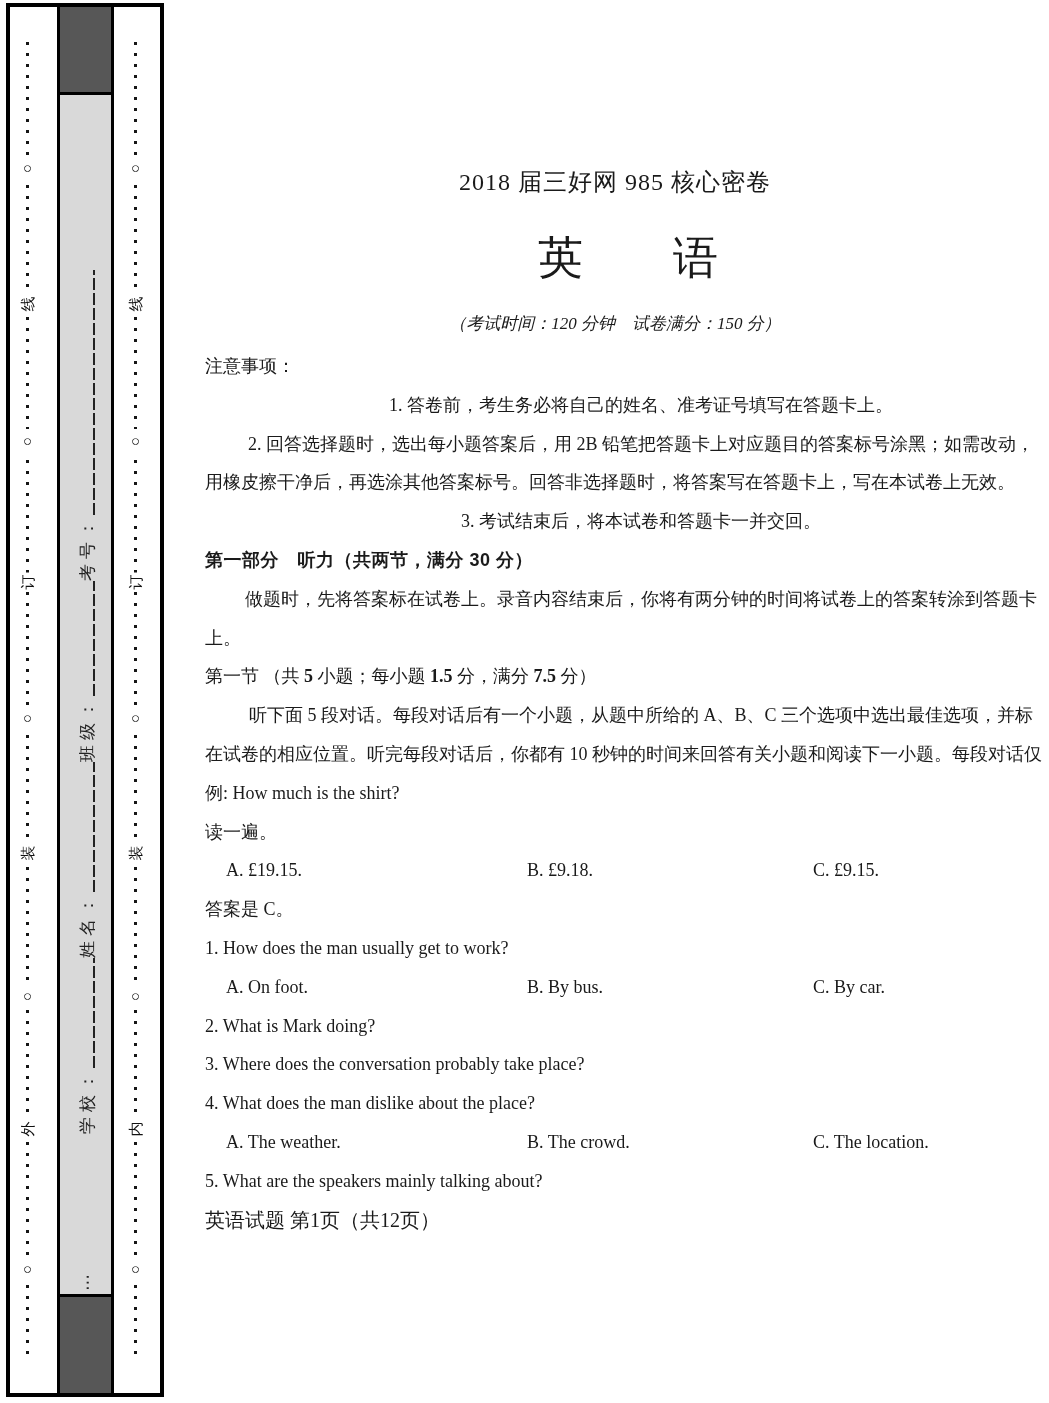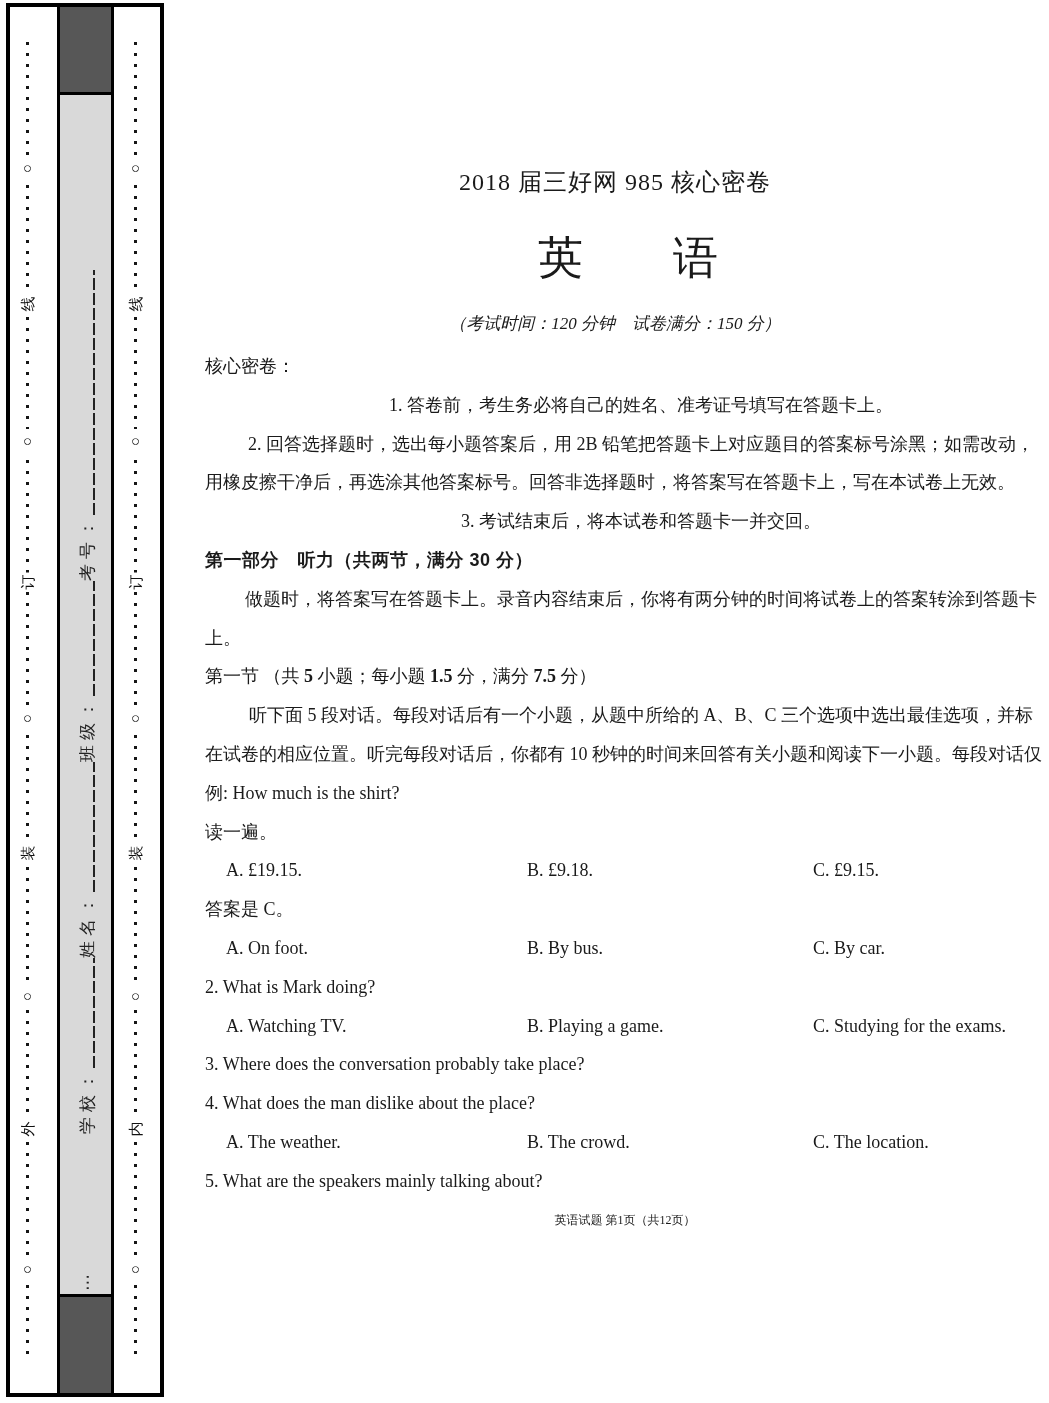--- a/index.html
+++ b/index.html
@@ -65,21 +65,21 @@
   }
   .ln { height:38.8px; white-space:nowrap; }
   .ind { padding-left:32px;text-align:center; }
   .hd { font-weight:bold; font-family:"Liberation Sans","DejaVu Sans",sans-serif; letter-spacing:0.5px; }
   .num-b { font-weight:bold; }
 
   .orow { position:relative; height:38.8px; }
   .oa,.ob,.oc { position:absolute; top:0; white-space:nowrap; }
   .oa { left:21px; } .ob { left:322px; } .oc { left:608px; }
 
-  .footer-line { height:38.8px; text-align:center; font-size:12px; }
+  .footer-line { height:38.8px; font-size:20px; }
 </style>
 </head>
 <body>
 
 <div id="page">
 
   <div class="strip">
     <div class="strip-dark-top" style="background:#575757;"></div>
     <div class="strip-light" style="background:#d9d9d9;"></div>
     <div class="strip-dark-bottom" style="background:#575757;"></div>
@@ -123,55 +123,51 @@
 
   <div class="paper-frame"></div>
 
   <div class="title-block">
     <div class="exam-title">2018 届三好网 985 核心密卷</div>
     <div class="exam-subject">英　　语</div>
     <div class="exam-meta">（考试时间：120 分钟　试卷满分：150 分）</div>
   </div>
 
   <div class="content">
-    <div class="ln">核心密卷：</div>
+    <div class="ln">注意事项：</div>
     <div class="ln ind">1.  答卷前，考生务必将自己的姓名、准考证号填写在答题卡上。</div>
     <div class="ln ind">2.  回答选择题时，选出每小题答案后，用 2B 铅笔把答题卡上对应题目的答案标号涂黑；如需改动，</div>
     <div class="ln">用橡皮擦干净后，再选涂其他答案标号。回答非选择题时，将答案写在答题卡上，写在本试卷上无效。</div>
     <div class="ln ind">3.  考试结束后，将本试卷和答题卡一并交回。</div>
 
     <div class="ln hd">第一部分　听力（共两节，满分 30 分）</div>
-    <div class="ln ind">做题时，将答案写在答题卡上。录音内容结束后，你将有两分钟的时间将试卷上的答案转涂到答题卡</div>
+    <div class="ln ind">做题时，先将答案标在试卷上。录音内容结束后，你将有两分钟的时间将试卷上的答案转涂到答题卡</div>
     <div class="ln">上。</div>
 
     <div class="ln"><span>第一节 （共 </span><span class="num-b">5</span><span> 小题；每小题 </span><span class="num-b">1.5</span><span> 分，满分 </span><span class="num-b">7.5</span><span> 分）</span></div>
     <div class="ln ind">听下面 5 段对话。每段对话后有一个小题，从题中所给的 A、B、C 三个选项中选出最佳选项，并标</div>
     <div class="ln">在试卷的相应位置。听完每段对话后，你都有 10 秒钟的时间来回答有关小题和阅读下一小题。每段对话仅</div>
     <div class="ln">例: How much is the shirt?</div>
 
     <div class="ln">读一遍。</div>
     <div class="orow">
       <span class="oa">A. £19.15.</span>
       <span class="ob">B. £9.18.</span>
       <span class="oc">C. £9.15.</span>
     </div>
     <div class="ln">答案是 C。</div>
 
+    <div class="ln">1. How does the man usually get to work?</div>
     <div class="orow">
       <span class="oa">A. On foot.</span>
       <span class="ob">B. By bus.</span>
       <span class="oc">C. By car.</span>
     </div>
 
     <div class="ln">2. What is Mark doing?</div>
-    <div class="orow">
-      <span class="oa">A. Watching TV.</span>
-      <span class="ob">B. Playing a game.</span>
-      <span class="oc">C. Studying for the exams.</span>
-    </div>
 
     <div class="ln">3. Where does the conversation probably take place?</div>
 
     <div class="ln">4. What does the man dislike about the place?</div>
     <div class="orow">
       <span class="oa">A. The weather.</span>
       <span class="ob">B. The crowd.</span>
       <span class="oc">C. The location.</span>
     </div>
 

